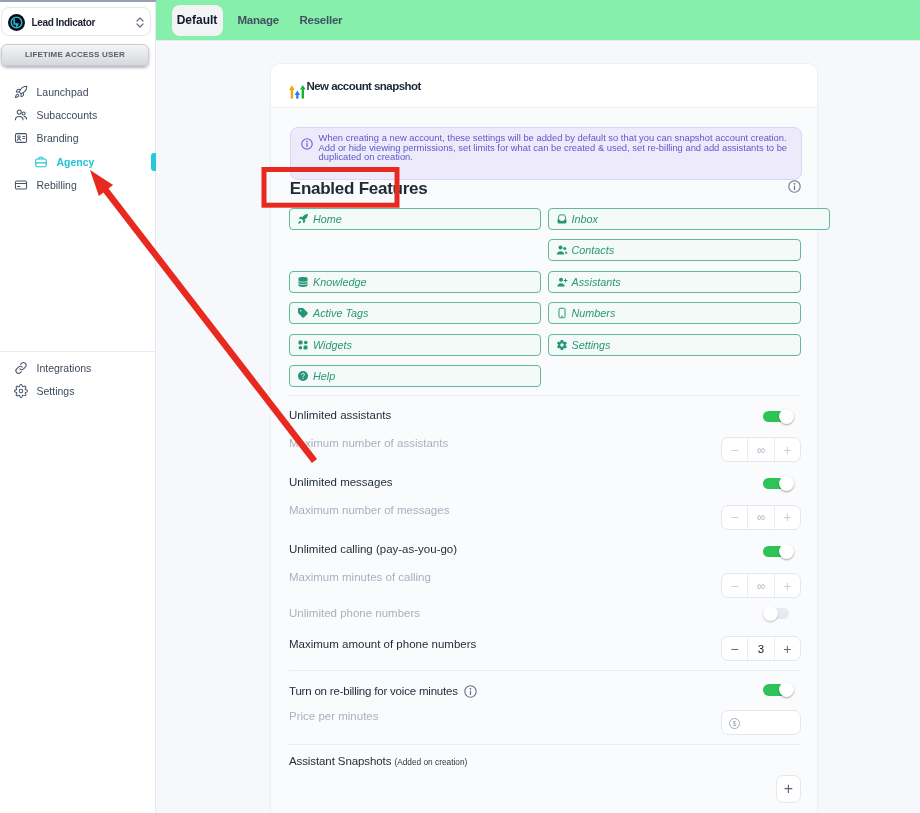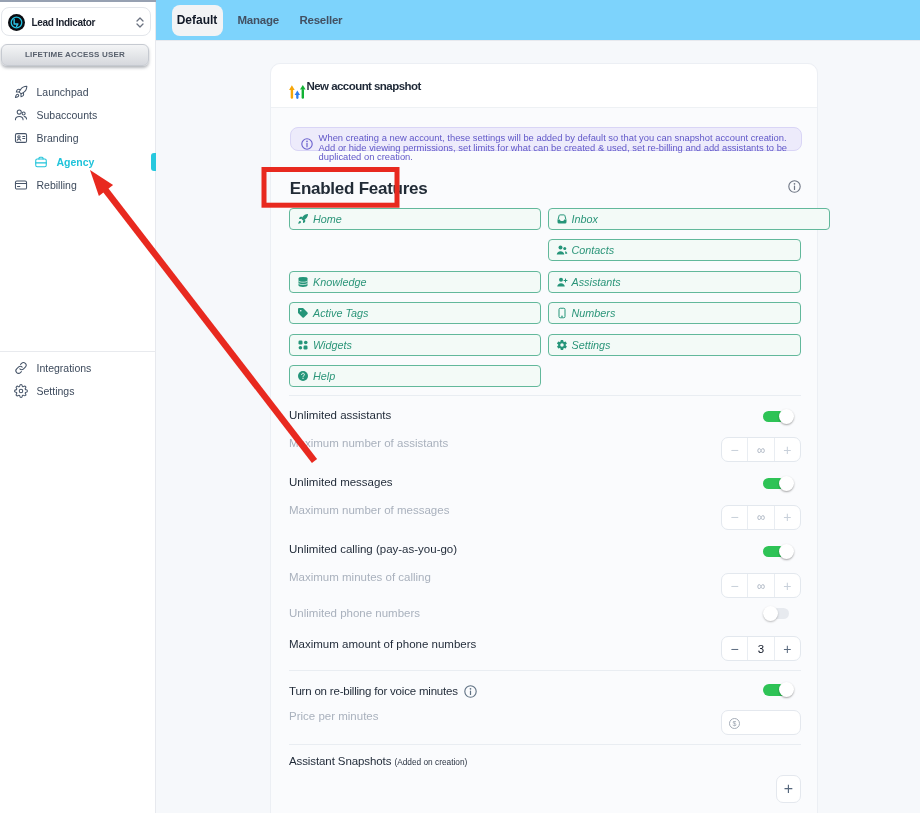--- a/index.html
+++ b/index.html
@@ -17,30 +17,30 @@
     background:linear-gradient(#f4f5f6,#d6d8dd); box-shadow:0 2px 3px rgba(120,125,135,.55);
     font-size:8px; font-weight:bold; letter-spacing:0.2px; color:#58606d; text-align:center; line-height:20px; }
   .nav { position:absolute; left:0; width:156px; height:23.4px; }
   .nav .ic { position:absolute; left:14px; top:50%; transform:translateY(-50%); width:14px; height:14px; }
   .nav .tx { position:absolute; left:36.5px; top:50%; transform:translateY(-50%); font-size:10.5px; font-weight:500; color:#3d4a5c; white-space:nowrap; }
   .nav.cyan .tx { color:#1fc3da; font-weight:bold; }
   #agencybar { position:absolute; left:151px; top:153px; width:5px; height:18px; background:#27c8de; border-radius:3px 0 0 3px; }
   #sidediv { position:absolute; left:0; top:351px; width:156px; height:1px; background:#e8eaee; }
 
   
-  #topbar { position:absolute; left:156px; top:0; width:764px; height:41px; background:#7dd3fc; border-bottom:1px solid #e7e9ee; }
+  #topbar { position:absolute; left:156px; top:0; width:764px; height:41px; background:#86efac; border-bottom:1px solid #e7e9ee; }
   #tab-default { position:absolute; left:15.5px; top:4.5px; width:51px; height:31px; background:#f2f3f5; border-radius:8px;
      font-size:12px; font-weight:bold; color:#111827; text-align:center; line-height:31px; }
   .tab { position:absolute; top:0; height:41px; line-height:41px; font-size:11.5px; letter-spacing:-0.25px; font-weight:600; color:#425062; }
 
   
   #card { position:absolute; left:270px; top:63px; width:548px; height:760px; background:#fafbfd; border:1px solid #eceff4; border-radius:10px 10px 0 0; }
   #cardhead { position:absolute; left:0; top:0; width:546px; height:44px; background:#fff; border-bottom:1px solid #eef1f4; border-radius:10px 10px 0 0; }
   #cardhead .t { position:absolute; left:35.5px; top:50%; transform:translateY(-50%); font-size:11.5px; letter-spacing:-0.55px; font-weight:bold; color:#1f2937; }
-  #banner { position:absolute; left:19px; top:63px; width:512px; height:24px; background:#edebfb; border:1px solid #d9d5f6; border-radius:8px; }
+  #banner { position:absolute; left:19px; top:63px; width:512px; height:53px; background:#edebfb; border:1px solid #d9d5f6; border-radius:8px; }
   #banner .bt { position:absolute; left:27.6px; top:5px; width:500px; font-size:9.4px; line-height:9.65px; color:#6057c8; white-space:nowrap; }
   #enfeat { position:absolute; left:18.8px; top:117.5px; font-size:17px; font-weight:600; letter-spacing:-0.25px; color:#212b36; line-height:14px; }
 
   .fbtn { position:absolute; width:252px; height:22px; background:#f3faf7; border:1.3px solid #62b89b; border-radius:4px;font-style:italic; }
   .fbtn .fic { position:absolute; left:7px; top:50%; transform:translateY(-50%); width:12px; height:12px; }
   .fbtn .ftx { position:absolute; left:23px; top:50%; transform:translateY(-50%); font-size:10.8px; font-weight:500; color:#2b9579; white-space:nowrap; }
 
   .divider { position:absolute; left:18px; width:512px; height:1px; background:#e9edf2; }
   .lbl { position:absolute; left:18px; transform:translateY(-50%); font-size:11.5px; color:#1f2937; white-space:nowrap; }
   .lbl.gray { color:#a9b1bd; }

